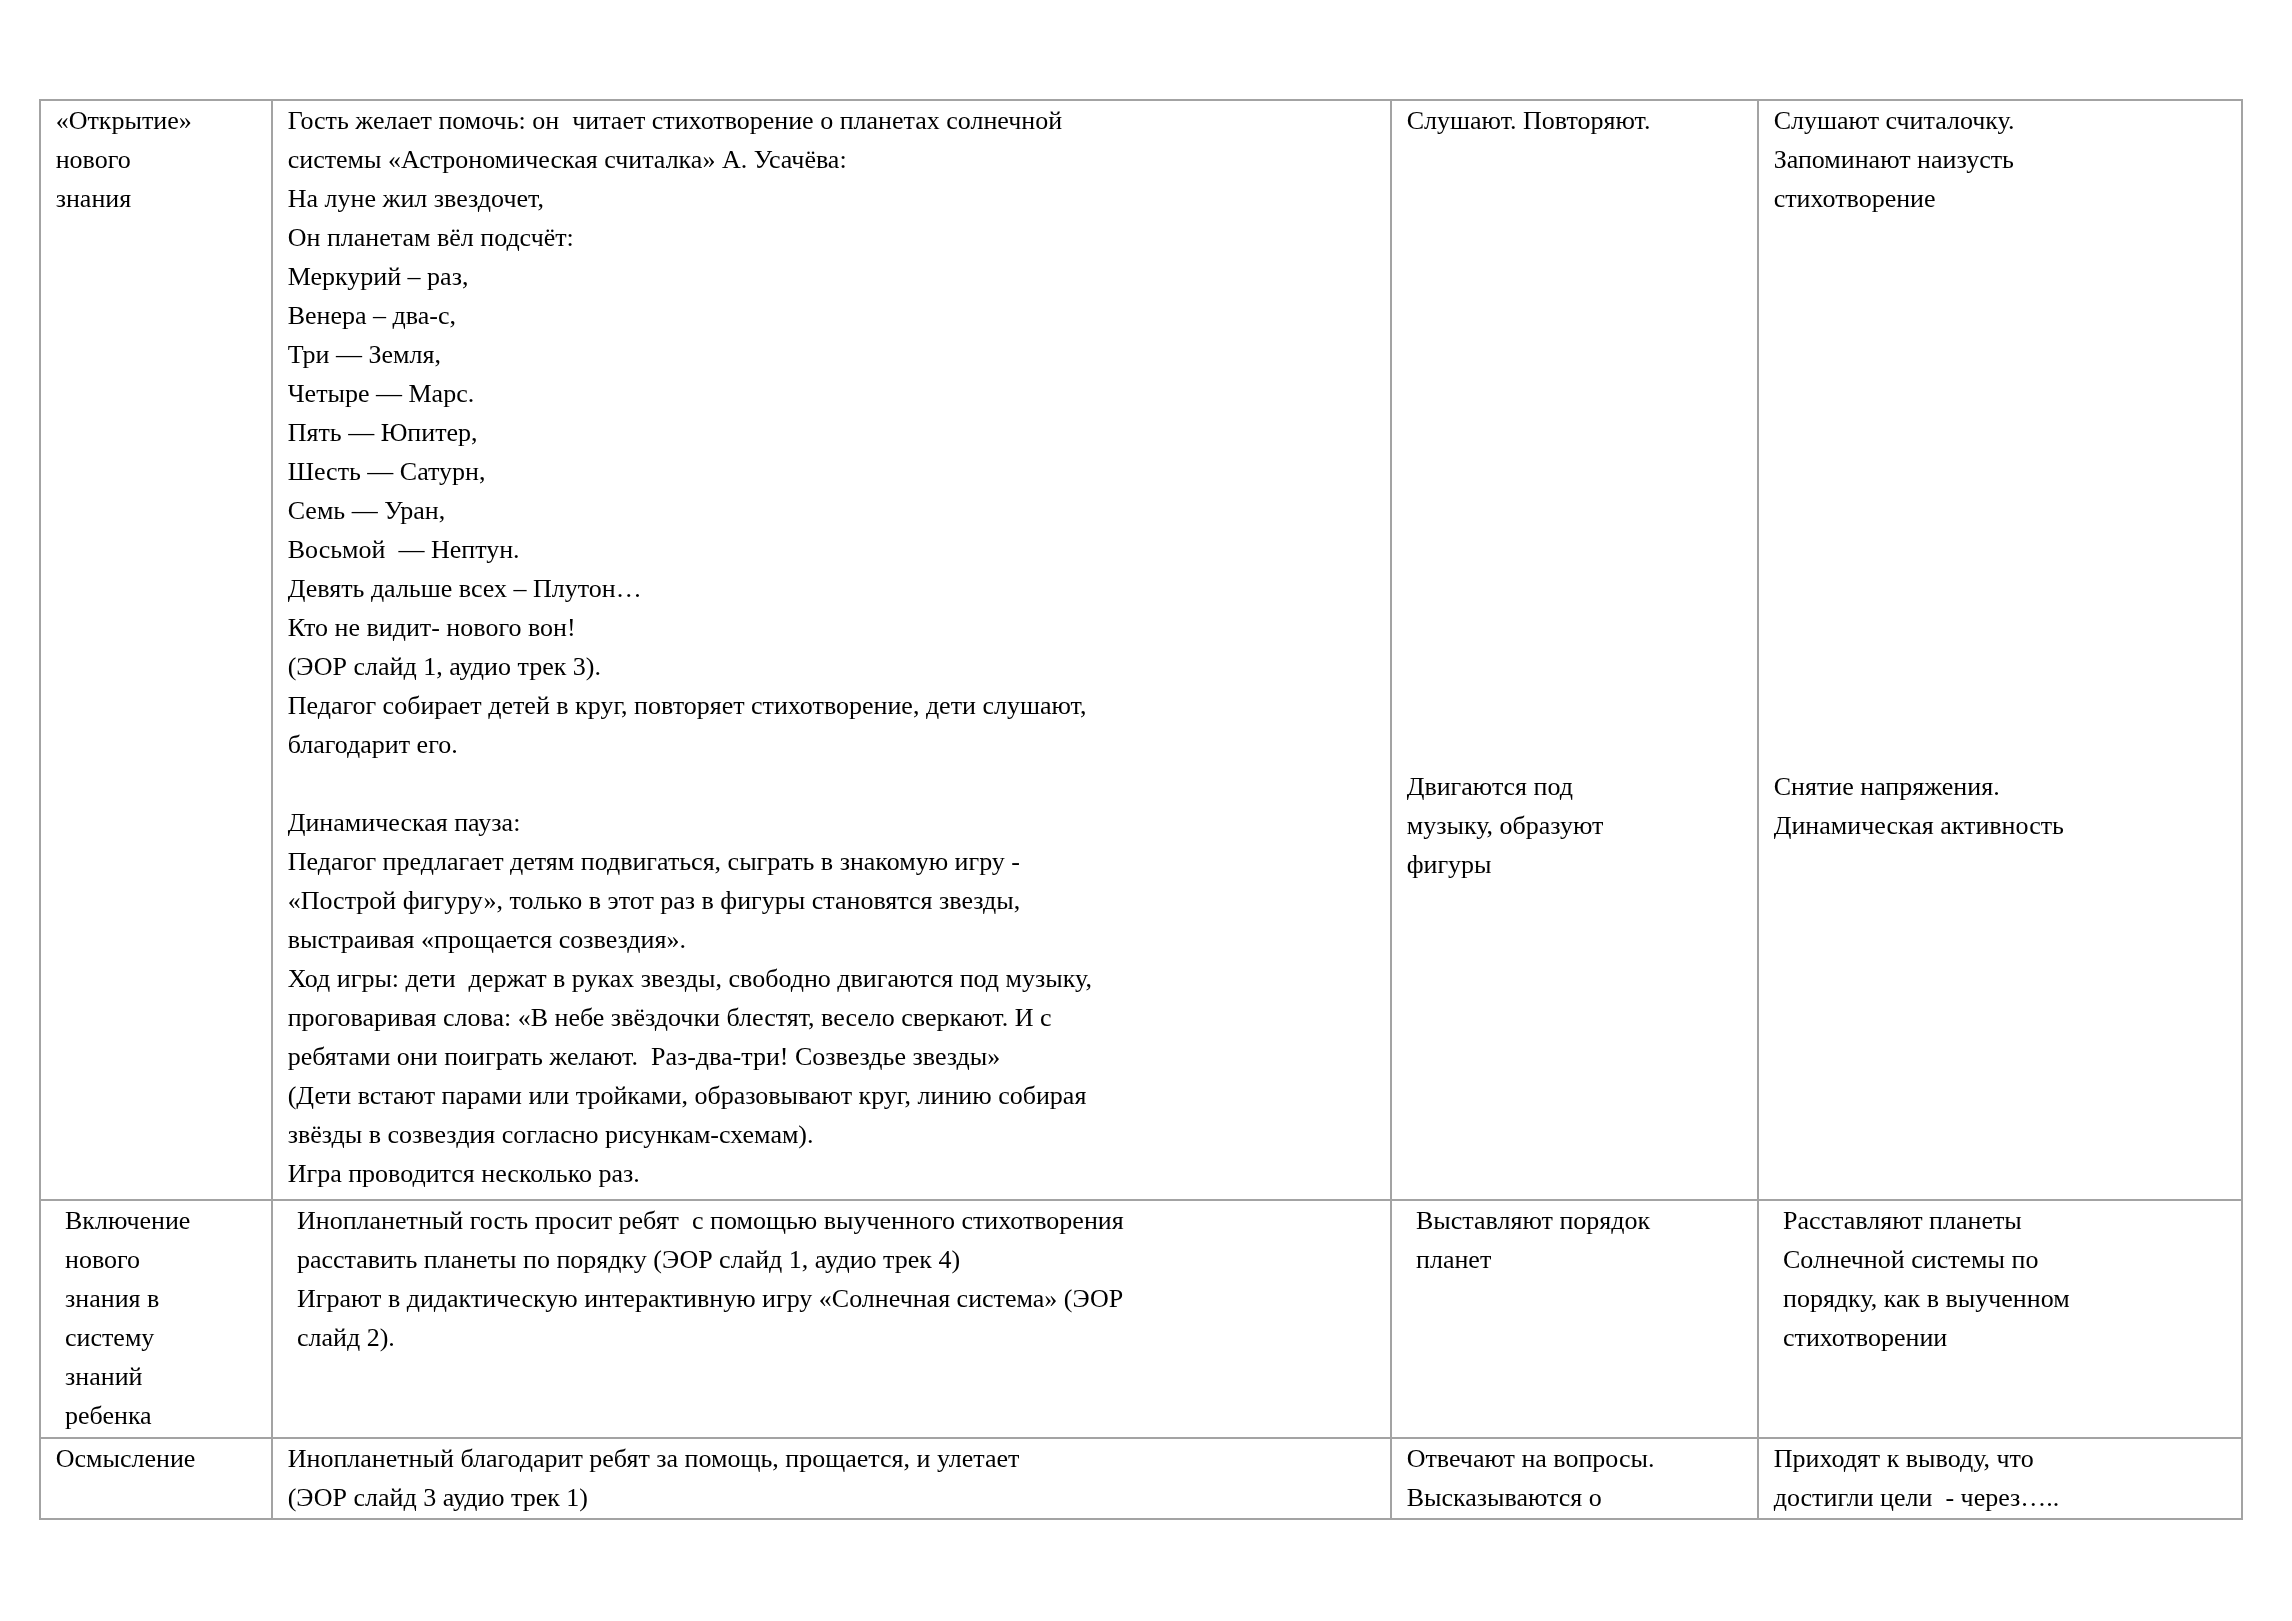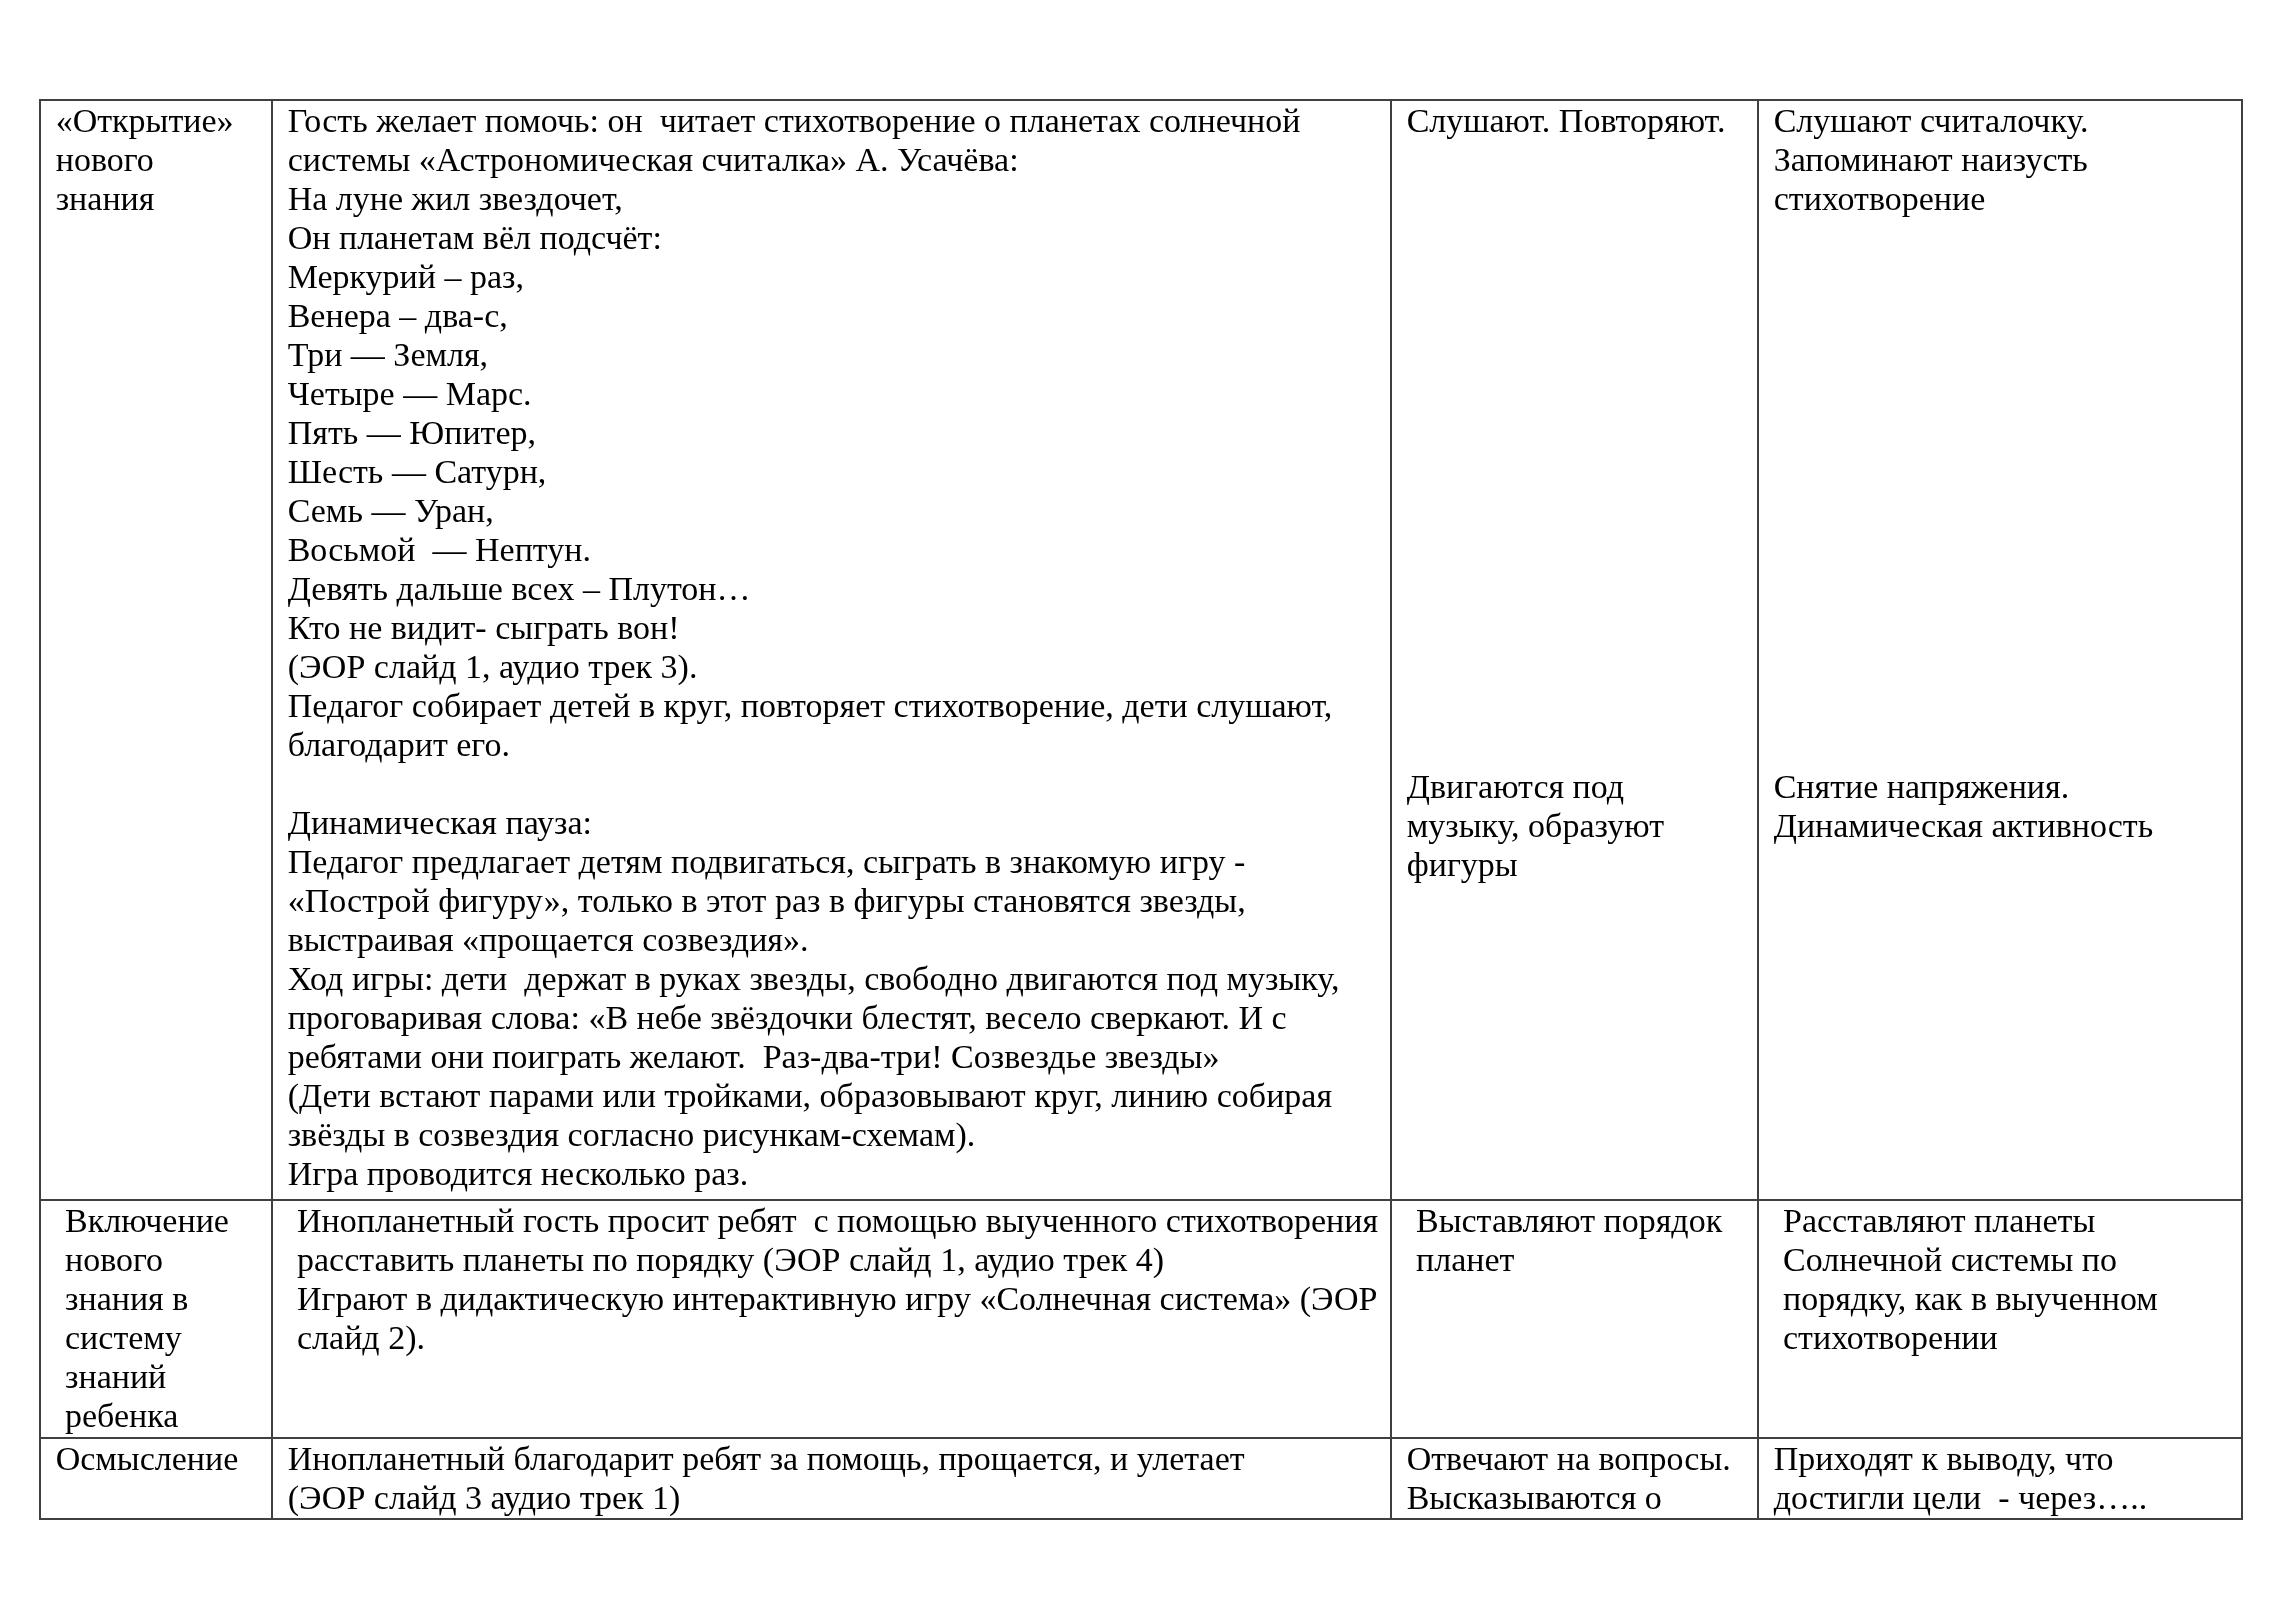--- a/index.html
+++ b/index.html
@@ -25,24 +25,24 @@
   }
   table.lesson {
     position: absolute;
     left: 39px;
     top: 99px;
     border-collapse: collapse;
     table-layout: fixed;
     width: 2202px;
   }
   table.lesson td {
-    border: 2px solid #404040;
+    border: 2px solid #a3a3a3;
     vertical-align: top;
     padding: 0 7.8px 0 14.7px;
-    font-size: 34px;
+    font-size: 26px;
     line-height: 39px;
     white-space: normal;
     word-wrap: break-word;
   }
   col.c1 { width: 232px; }
   col.c2 { width: 1119px; }
   col.c3 { width: 367px; }
   col.c4 { width: 484px; }
   tr.r1 td { height: 1098px; }
   tr.r2 td { height: 236px; padding-left: 24px; }
@@ -80,21 +80,21 @@
           <span class="line">Он планетам вёл подсчёт:</span>
           <span class="line">Меркурий – раз,</span>
           <span class="line">Венера – два-с,</span>
           <span class="line">Три — Земля,</span>
           <span class="line">Четыре — Марс.</span>
           <span class="line">Пять — Юпитер,</span>
           <span class="line">Шесть — Сатурн,</span>
           <span class="line">Семь — Уран,</span>
           <span class="line">Восьмой  — Нептун.</span>
           <span class="line">Девять дальше всех – Плутон…</span>
-          <span class="line">Кто не видит- сыграть вон!</span>
+          <span class="line">Кто не видит- нового вон!</span>
           <span class="line">(ЭОР слайд 1, аудио трек 3).</span>
           <span class="line">Педагог собирает детей в круг, повторяет стихотворение, дети слушают,</span>
           <span class="line">благодарит его.</span>
           <span class="line"></span>
           <span class="line">Динамическая пауза:</span>
           <span class="line">Педагог предлагает детям подвигаться, сыграть в знакомую игру -</span>
           <span class="line">«Построй фигуру», только в этот раз в фигуры становятся звезды,</span>
           <span class="line">выстраивая «прощается созвездия».</span>
           <span class="line">Ход игры: дети  держат в руках звезды, свободно двигаются под музыку,</span>
           <span class="line">проговаривая слова: «В небе звёздочки блестят, весело сверкают. И с</span>

